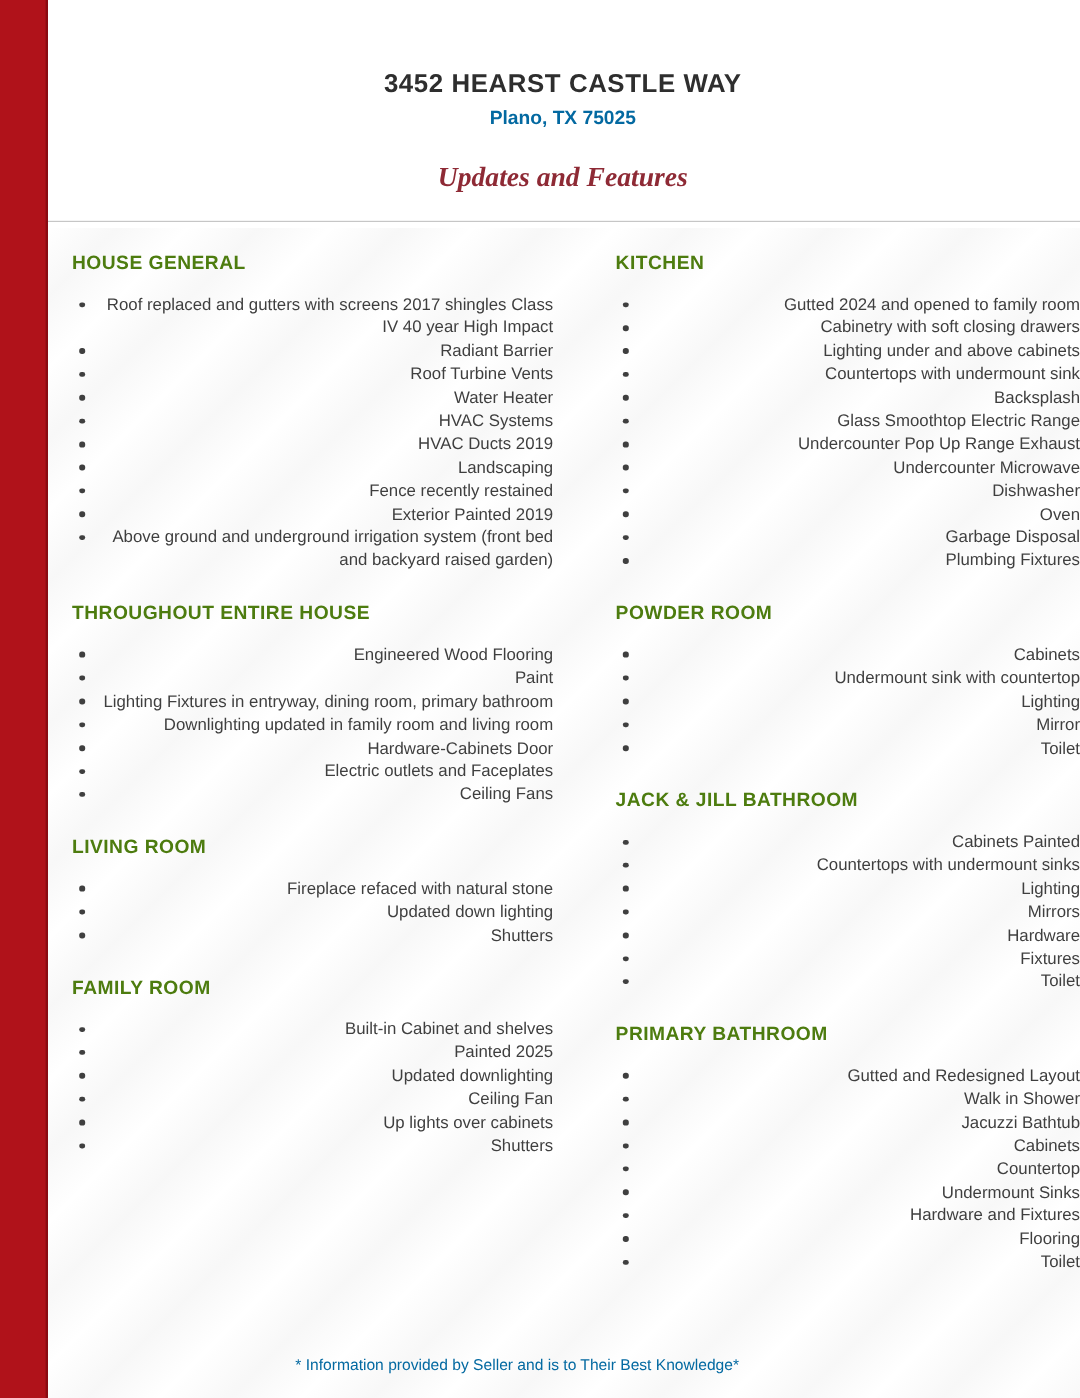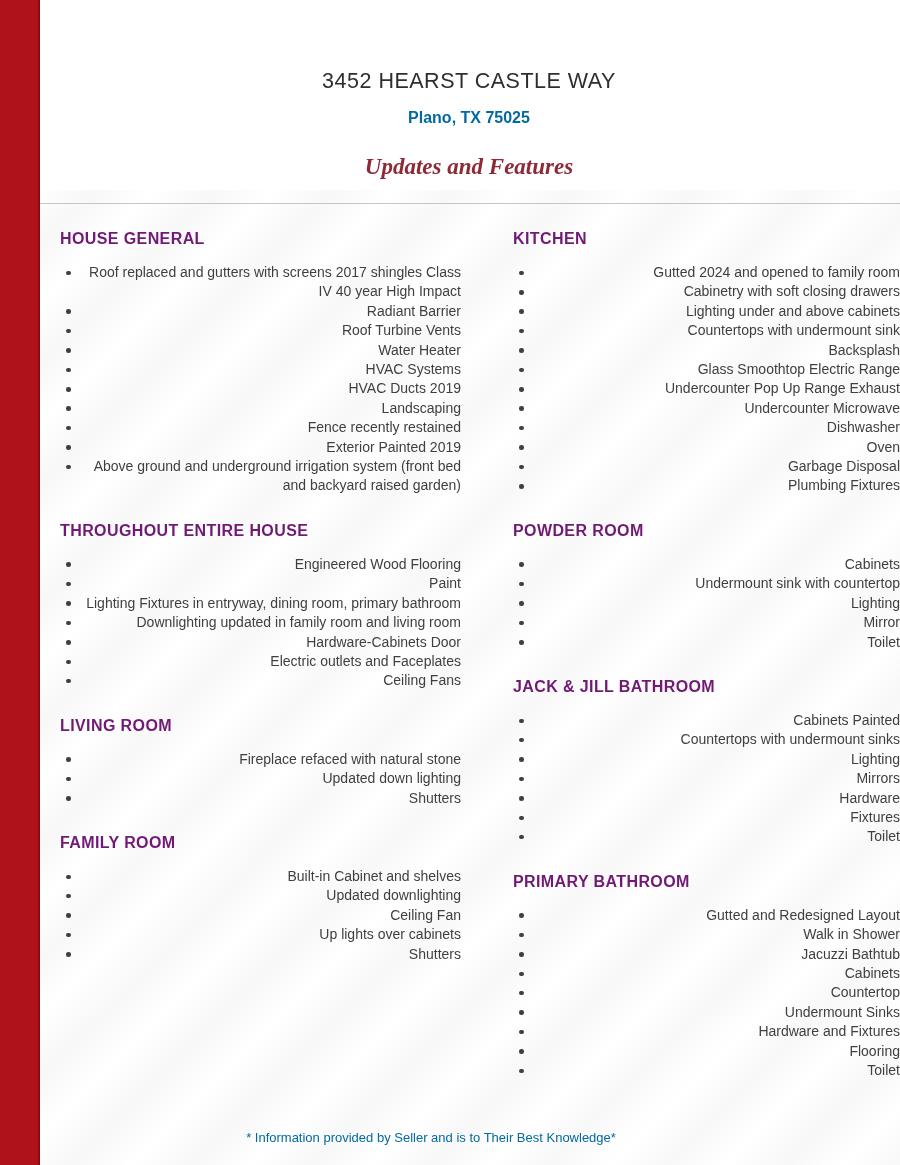--- a/index.html
+++ b/index.html
@@ -15,35 +15,35 @@
   .watermark{
     position:absolute;left:38px;right:0;top:190px;bottom:0;z-index:0;pointer-events:none;
     background:repeating-linear-gradient(135deg,
       rgba(110,110,110,0) 0px,
       rgba(110,110,110,0.05) 42px,
       rgba(110,110,110,0) 84px);
   }
   .content{position:absolute;left:38px;top:0;right:0;bottom:0;z-index:1;}
   header{text-align:center;padding-top:54px;}
   .address{
-    font-size:21.5px;font-weight:normal;letter-spacing:0.5px;color:#2e2e2e;margin:15px;
+    font-size:21.5px;font-weight:bold;letter-spacing:0.5px;color:#2e2e2e;margin:4px;
   }
   .city{font-size:16px;font-weight:bold;color:#0369a1;margin-top:7px;}
   .subtitle{
     font-family:"Liberation Serif","DejaVu Serif",serif;font-style:italic;font-weight:bold;
     font-size:23px;color:#8e2a35;margin-top:27px;
   }
   .divider{border-top:1.5px solid #c6c6c6;margin-top:23px;}
   .columns{display:flex;padding-left:22px;}
   .col{min-width:0;}
   .col-left{width:401px;padding-right:52px;flex:0 0 auto;}
   .col-right{flex:1 1 auto;}
   .feature-section{margin-top:26px;}
   .feature-section h2{
-    margin:0 0 15px 0;font-size:16px;font-weight:bold;letter-spacing:0.4px;color:#701a75;
+    margin:0 0 15px 0;font-size:16px;font-weight:bold;letter-spacing:0.4px;color:#4d7c0f;
   }
   .feature-section ul{margin:0;padding:0 0 0 19px;list-style:none;}
   .feature-section li{
     font-size:14px;line-height:19.4px;color:#3f3f3f;position:relative;text-align:right;
   }
   .feature-section li::before{
     content:"";position:absolute;left:-13px;top:7.6px;width:4.5px;height:4.5px;
     border-radius:50%;background:#3f3f3f;
   }
   footer{
@@ -99,20 +99,21 @@
           <ul>
             <li>Fireplace refaced with natural stone</li>
             <li>Updated down lighting</li>
             <li>Shutters</li>
           </ul>
         </section>
         <section class="feature-section">
           <h2>FAMILY ROOM</h2>
           <ul>
             <li>Built-in Cabinet and shelves</li>
+            <li>Painted 2025</li>
             <li>Updated downlighting</li>
             <li>Ceiling Fan</li>
             <li>Up lights over cabinets</li>
             <li>Shutters</li>
           </ul>
         </section>
       </section>
     <section class="col col-right" id="col-right">
         <section class="feature-section">
           <h2>KITCHEN</h2>

